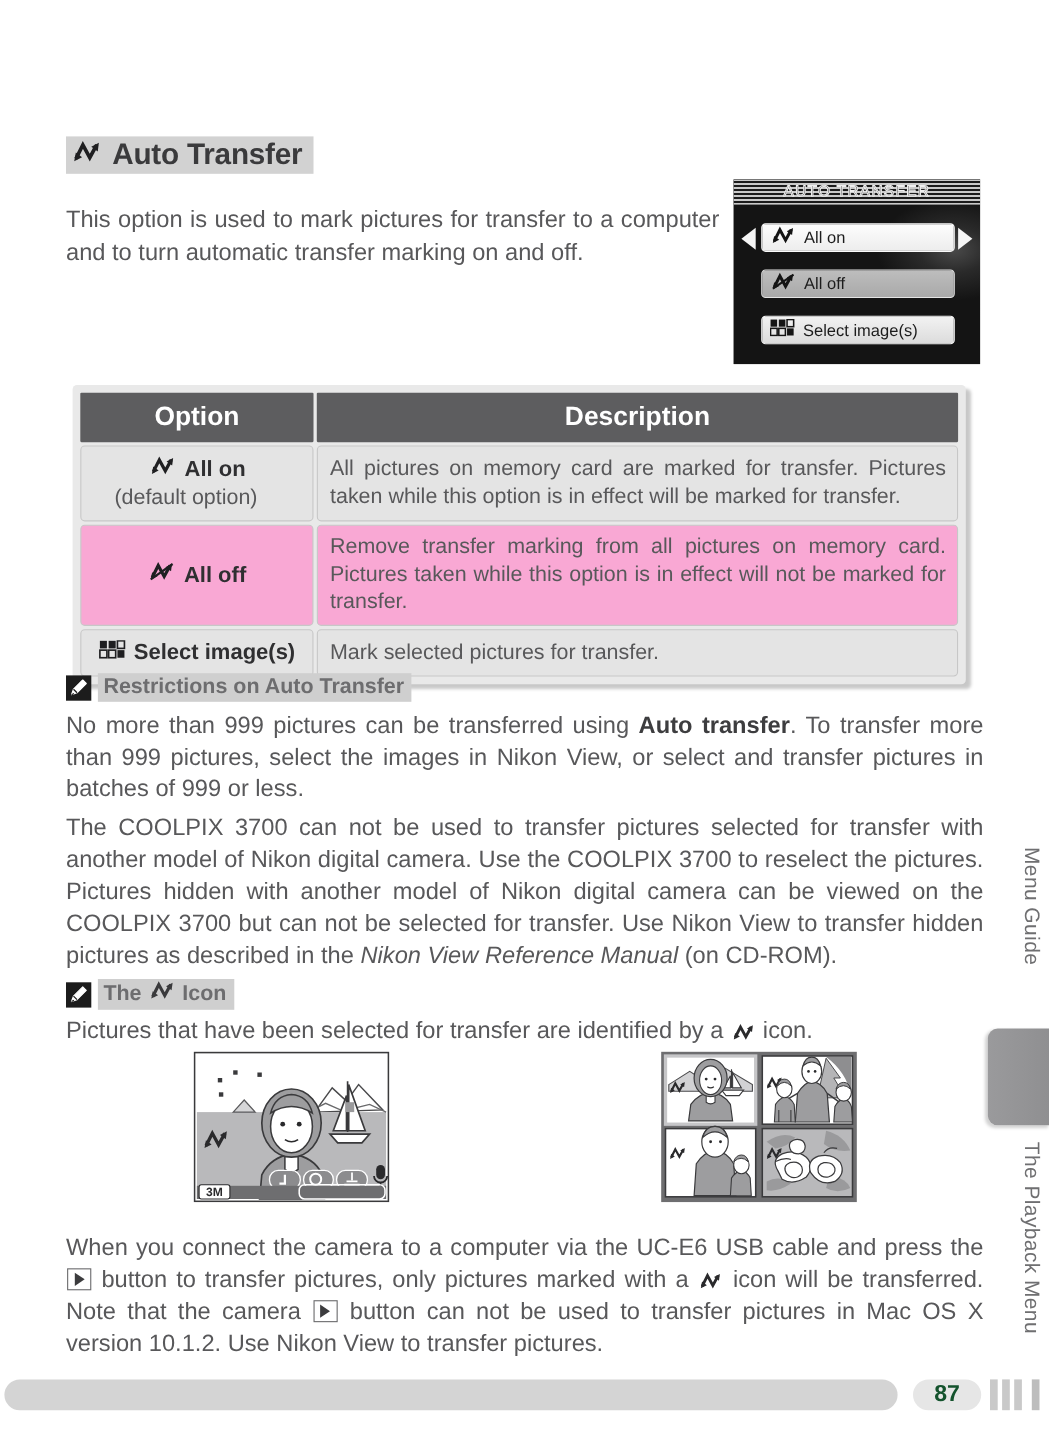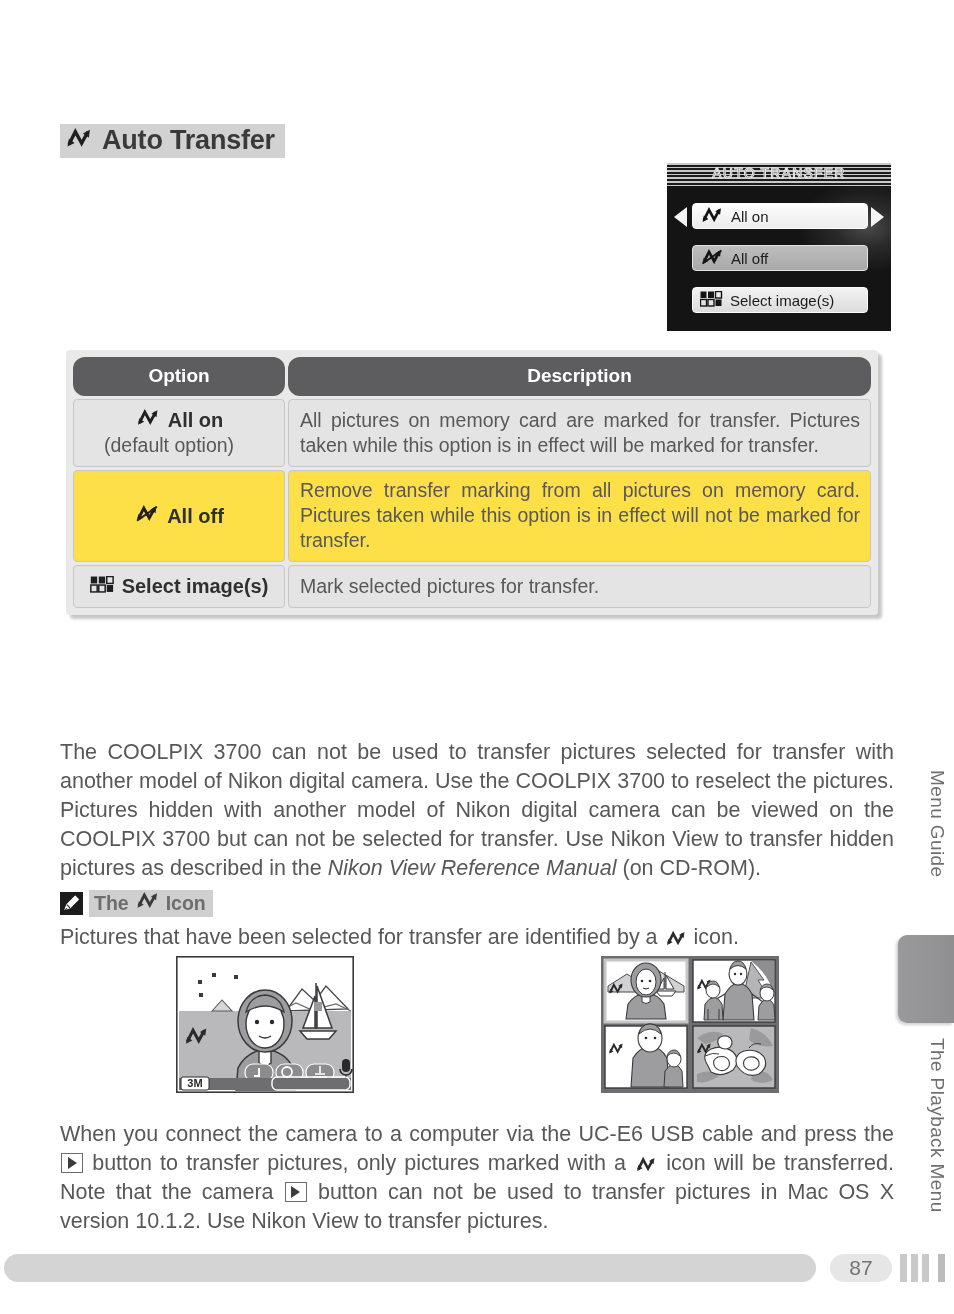--- a/index.html
+++ b/index.html
@@ -156,24 +156,24 @@
     box-sizing: border-box;
   }
   #opt-table table {
     border-collapse: separate;
     border-spacing: 3px;
     width: 100%;
   }
   #opt-table th {
     background: #5d5d5f;
     color: #fff;
-    font-size: 19px;
+    font-size: 24px;
     font-weight: bold;
     padding: 8px 0 9px;
-    border-radius: 12px;
+    border-radius: 1px;
   }
   #opt-table th.c1 { width: 212px; }
   #opt-table td {
     vertical-align: middle;
     border-radius: 4px;
     font-size: 19.5px;
     line-height: 25px;
     color: #58585a;
     border: 1px solid #c7c7c7;
   }
@@ -183,21 +183,21 @@
     font-weight: bold;
     color: #2f2f31;
     font-size: 20px;
   }
   #opt-table td.desc {
     padding: 7px 10px 8px 11px;
     text-align: justify;
     text-justify: inter-word;
   }
   #opt-table tr.shade td { background: #e4e4e4; }
-  #opt-table tr.plain td { background: #fde047; }
+  #opt-table tr.plain td { background: #f9a8d4; }
   .opt-line { display: flex; align-items: center; justify-content: center; gap: 7px; }
   .opt-sub { display: block; font-weight: normal; font-size: 19.5px; color: #58585a; text-align: left; padding-left: 24px; }
 
   
   .note-head {
     position: absolute;
     display: flex;
     align-items: center;
     gap: 6px;
   }
@@ -289,23 +289,23 @@
     border-radius: 14px;
   }
   #page-num {
     position: absolute;
     left: 830px;
     top: 1254px;
     width: 62px;
     height: 28px;
     background: #e6e6e6;
     border-radius: 14px;
-    color: #737373;
+    color: #14532d;
     font-size: 21px;
-    font-weight: normal;
+    font-weight: bold;
     display: flex;
     align-items: center;
     justify-content: center;
     text-align: right;
   }
   .tick {
     position: absolute;
     top: 1254px;
     width: 7px;
     height: 28px;
@@ -335,20 +335,21 @@
 
   <div class="section-head">
     <span class="ico">
       <svg width="30" height="22" viewBox="0 0 26 21" style="color:#1f1f21">
         <use href="#sym-transfer"></use>
       </svg>
     </span>
     <span class="title-text">Auto Transfer</span>
   </div>
 
+  <p class="intro">This option is used to mark pictures for transfer to a computer and to turn automatic transfer marking on and off.</p>
 
   <div id="lcd">
     <div class="lcd-bg"></div>
     <div class="titlebar">
       <div class="tb-text">AUTO TRANSFER</div>
     </div>
 
     <div class="arrow left"></div>
     <div class="arrow right"></div>
 
@@ -444,21 +445,32 @@
               </span>
               <span>Select image(s)</span>
             </span>
           </td>
           <td class="desc">Mark selected pictures for transfer.</td>
         </tr>
       </tbody>
     </table>
   </div>
 
-
+  <div class="note-head" style="left:60px; top:612px;">
+    <span class="pencil-box">
+      <svg width="23" height="23" viewBox="0 0 23 23">
+          <use href="#sym-pencil"></use>
+        </svg>
+    </span>
+    <span class="note-title">
+      <span>Restrictions on Auto Transfer</span>
+    </span>
+  </div>
+
+  <div class="body-p" id="note1p1" style="top:645px;">No more than 999 pictures can be transferred using <b>Auto transfer</b>.  To transfer more than 999 pictures, select the images in Nikon View, or select and transfer pictures in batches of 999 or less.</div>
   <div class="body-p" id="note1p2" style="top:738px;">The COOLPIX 3700 can not be used to transfer pictures selected for transfer with another model of Nikon digital camera.  Use the COOLPIX 3700 to reselect the pictures. Pictures hidden with another model of Nikon digital camera can be viewed on the COOLPIX 3700 but can not be selected for transfer.  Use Nikon View to transfer hidden pictures as described in the <i>Nikon View Reference Manual</i> (on CD-ROM).</div>
 
   <div class="note-head" style="left:60px; top:890px;text-align:right;">
     <span class="pencil-box">
       <svg width="23" height="23" viewBox="0 0 23 23">
           <use href="#sym-pencil"></use>
         </svg>
     </span>
     <span class="note-title">
       <span>The</span>

